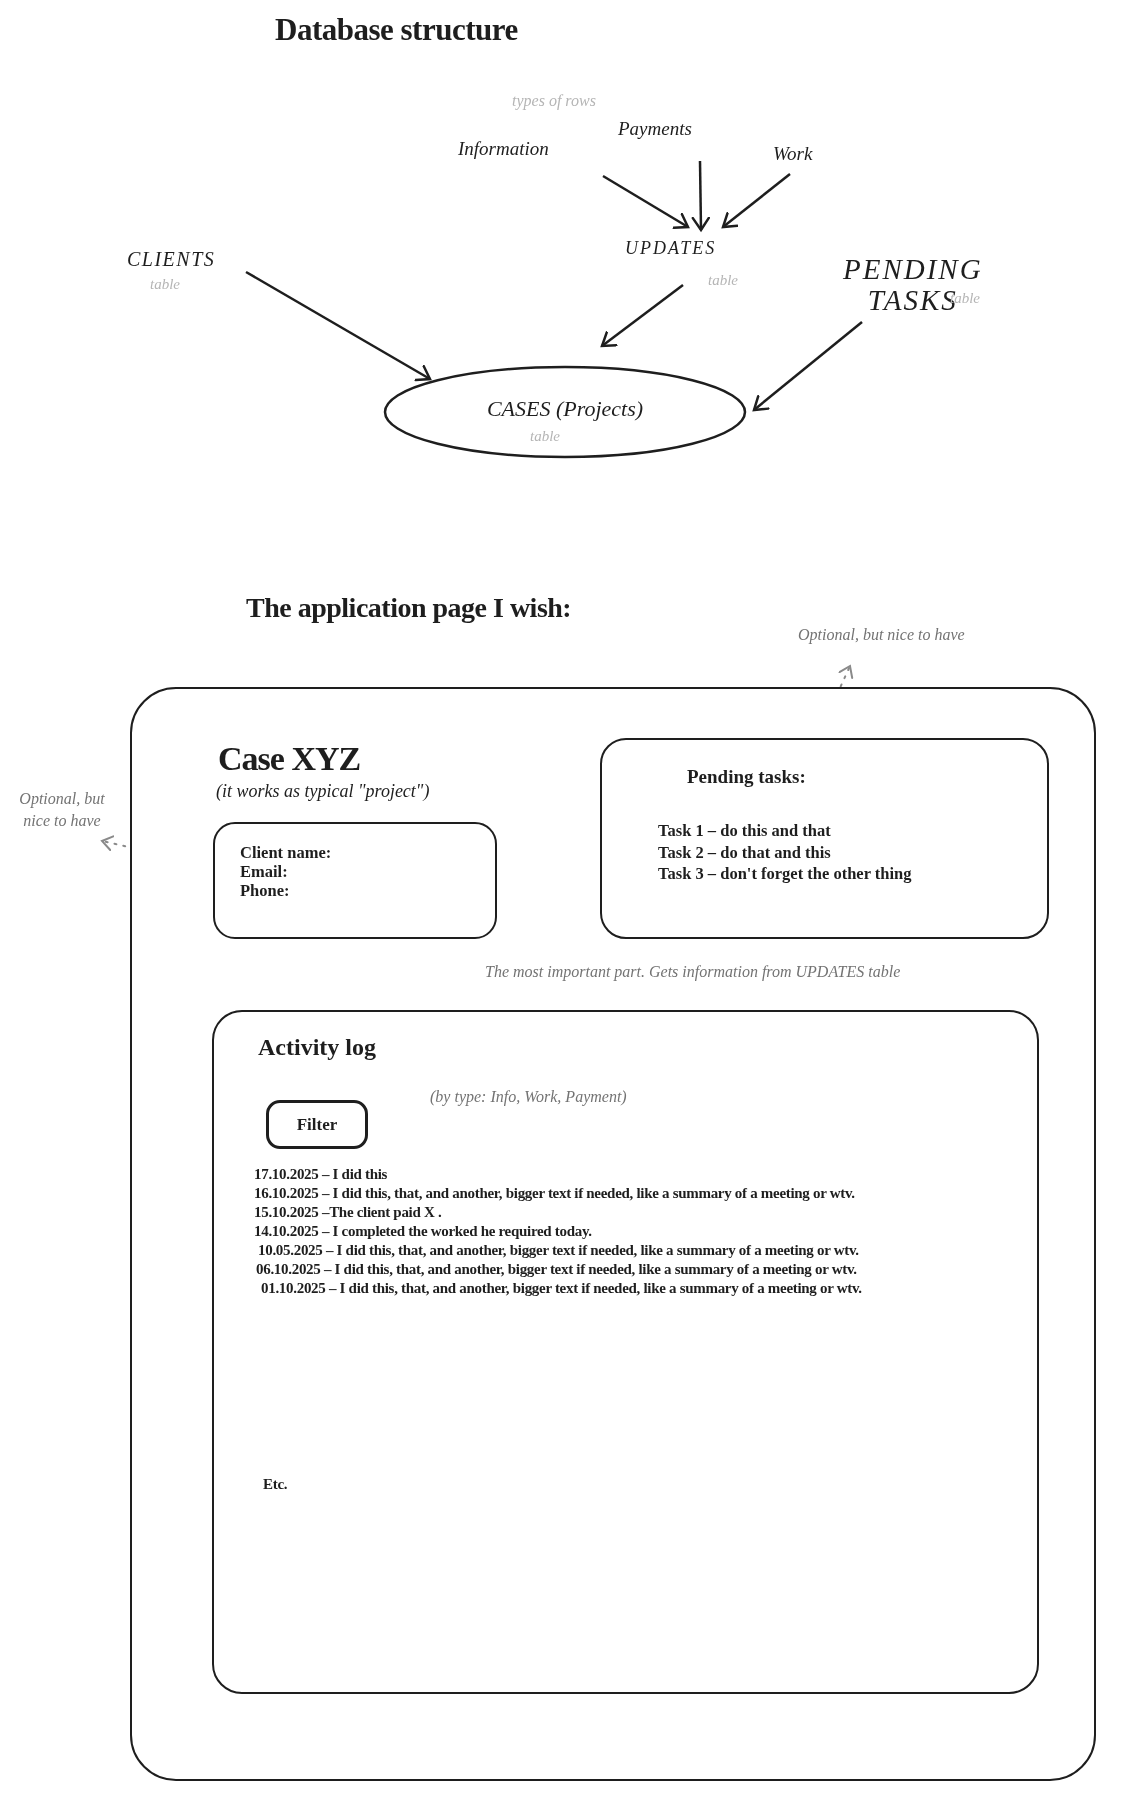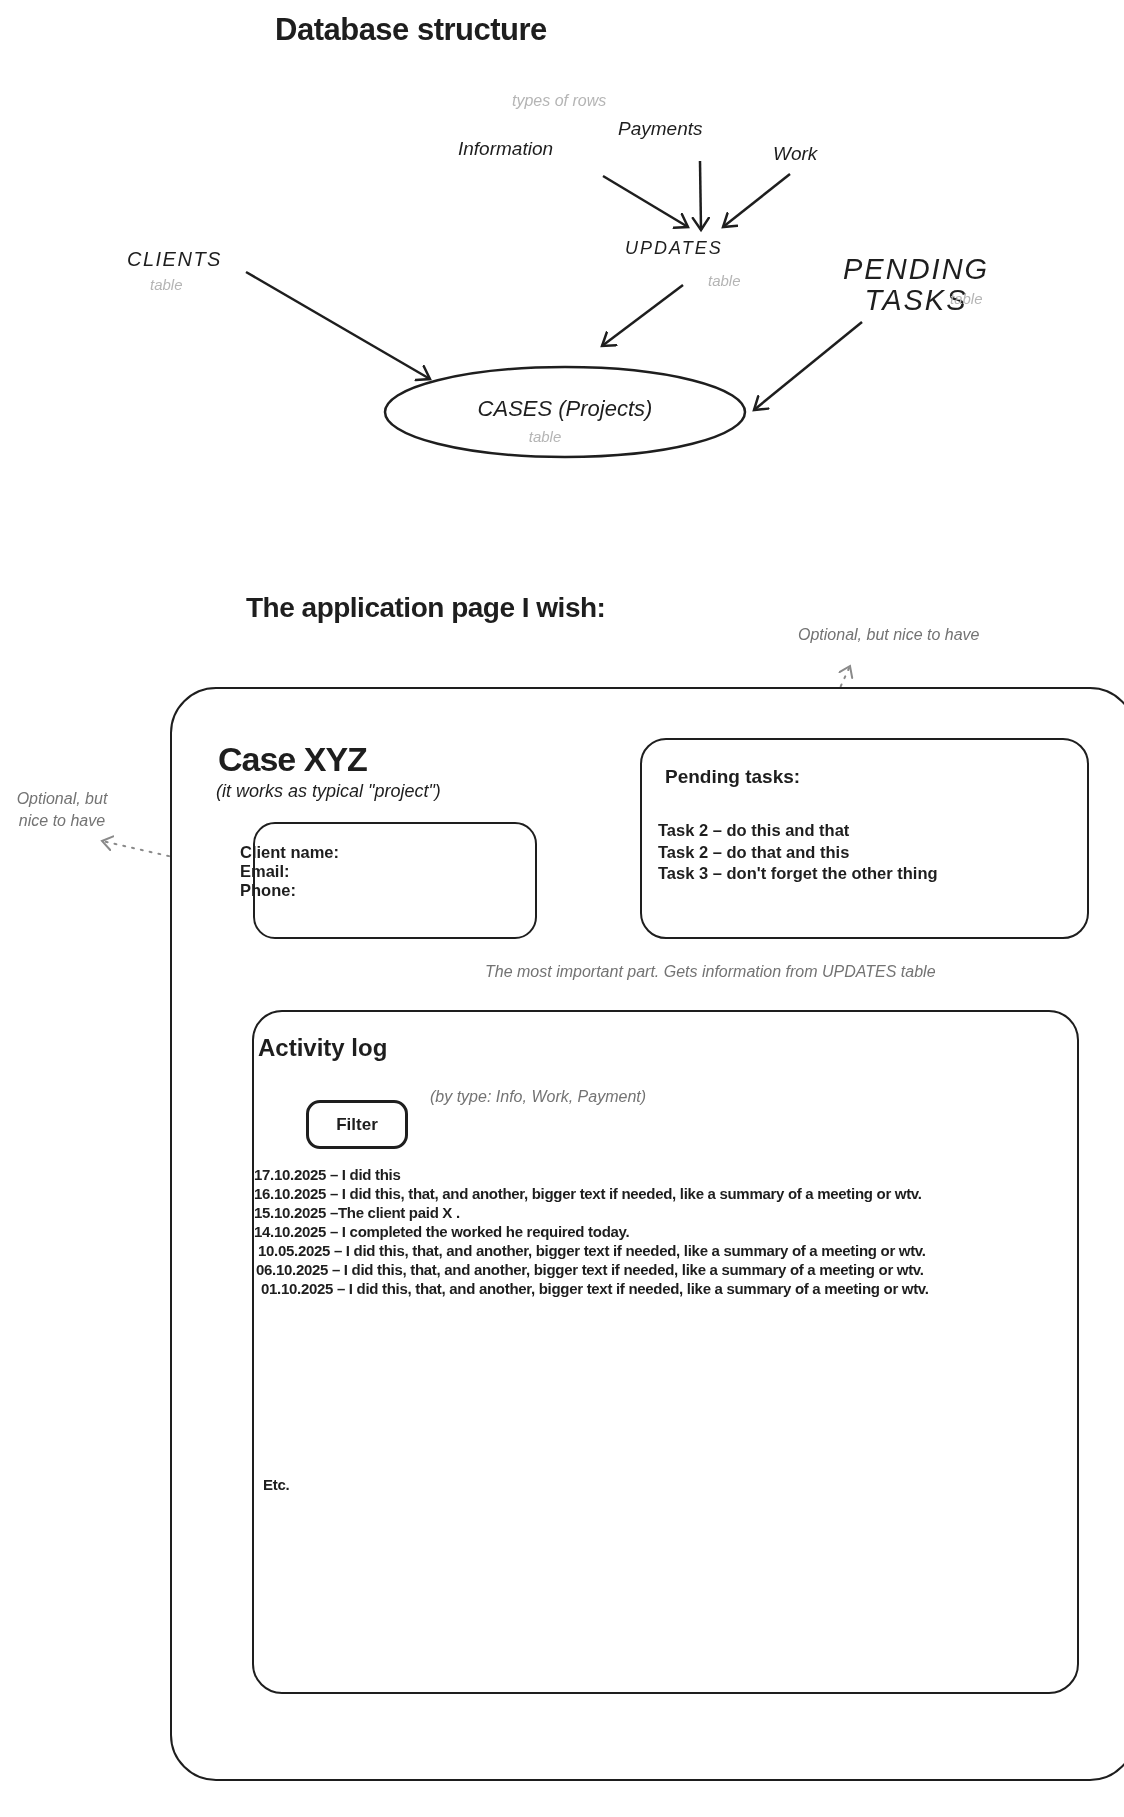--- a/index.html
+++ b/index.html
@@ -1,33 +1,33 @@
 <!DOCTYPE html>
 <html><head>
 <meta charset="utf-8">
 <style>
   html,body{margin:0;padding:0;background:#fff;}
   .canvas{position:relative;width:1124px;height:1817px;background:#ffffff;overflow:hidden;
-          font-family:Liberation Sans, sans-serif;color:#1e1e1e;}
+          font-family:Liberation Serif, serif;color:#1e1e1e;}
   .abs{position:absolute;white-space:nowrap;}
   svg.overlay{position:absolute;left:0;top:0;pointer-events:none;}
   
   .big-title{font-size:31px;font-weight:800;letter-spacing:-0.5px;}
   .wish-title{font-size:28px;font-weight:800;letter-spacing:-0.5px;}
   .case-title{font-size:34px;font-weight:800;letter-spacing:-1px;}
-  .box-title{font-size:19px;font-weight:800;}
+  .box-title{font-size:19px;font-weight:800;margin-left:22px;}
   .al-title{font-size:24px;font-weight:800;}
   .bold-line{font-size:16.5px;font-weight:700;line-height:21.5px;}
   
   .hand{font-style:italic;text-align:center;}
   .hand-md{font-style:italic;font-size:19px;}
   .muted{color:#b5b5b5;font-style:italic;font-size:15px;}
   .note{color:#737373;font-style:italic;font-size:16px;}
   
-  .sketch-box{position:absolute;border:2.5px solid #1e1e1e;background:#fff;margin-left:40px;}
+  .sketch-box{position:absolute;border:2.5px solid #1e1e1e;background:#fff;}
   .app-page{left:130px;top:687px;width:962px;height:1090px;border-radius:46px;}
   .client-box{left:213px;top:822px;width:280px;height:113px;border-radius:22px;}
   .pending-box{left:600px;top:738px;width:445px;height:197px;border-radius:26px;}
   .activity-box{left:212px;top:1010px;width:823px;height:680px;border-radius:30px;}
   .filter-btn{left:266px;top:1100px;width:96px;height:43px;border-radius:14px;border-width:3px;
               display:flex;align-items:center;justify-content:center;font-size:17px;font-weight:800;cursor:pointer;}
   .entries{position:absolute;left:254px;top:1166px;display:flex;flex-direction:column;gap:2px;}
   .entry{font-size:15px;font-weight:700;letter-spacing:-0.3px;white-space:nowrap;}
   .center{text-align:center;}
 </style>
@@ -94,21 +94,21 @@
   <div class="abs case-title" style="left:218px;top:740px;">Case XYZ</div>
   <div class="abs hand" style="left:216px;top:781px;font-size:18px;">(it works as typical "project")</div>
 
   <div class="sketch-box client-box"></div>
   <div class="abs bold-line" style="left:240px;top:843px;line-height:19px;"><span>Client name:</span><br>
     <span>Email:</span><br>
     <span>Phone:</span></div>
 
   <div class="sketch-box pending-box"></div>
   <div class="abs box-title" style="left:665px;top:766px;">Pending tasks:</div>
-  <div class="abs bold-line" style="left:658px;top:820px;"><span>Task 2 – do this and that</span><br>
+  <div class="abs bold-line" style="left:658px;top:820px;"><span>Task 1 – do this and that</span><br>
     <span>Task 2 – do that and this</span><br>
     <span>Task 3 – don't forget the other thing</span></div>
 
   <div class="abs note" style="left:485px;top:963px;">The most important part. Gets information from UPDATES table</div>
 
   <div class="sketch-box activity-box"></div>
   <div class="abs al-title" style="left:258px;top:1034px;">Activity log</div>
 
   <div class="sketch-box filter-btn">
     <span>Filter</span>

